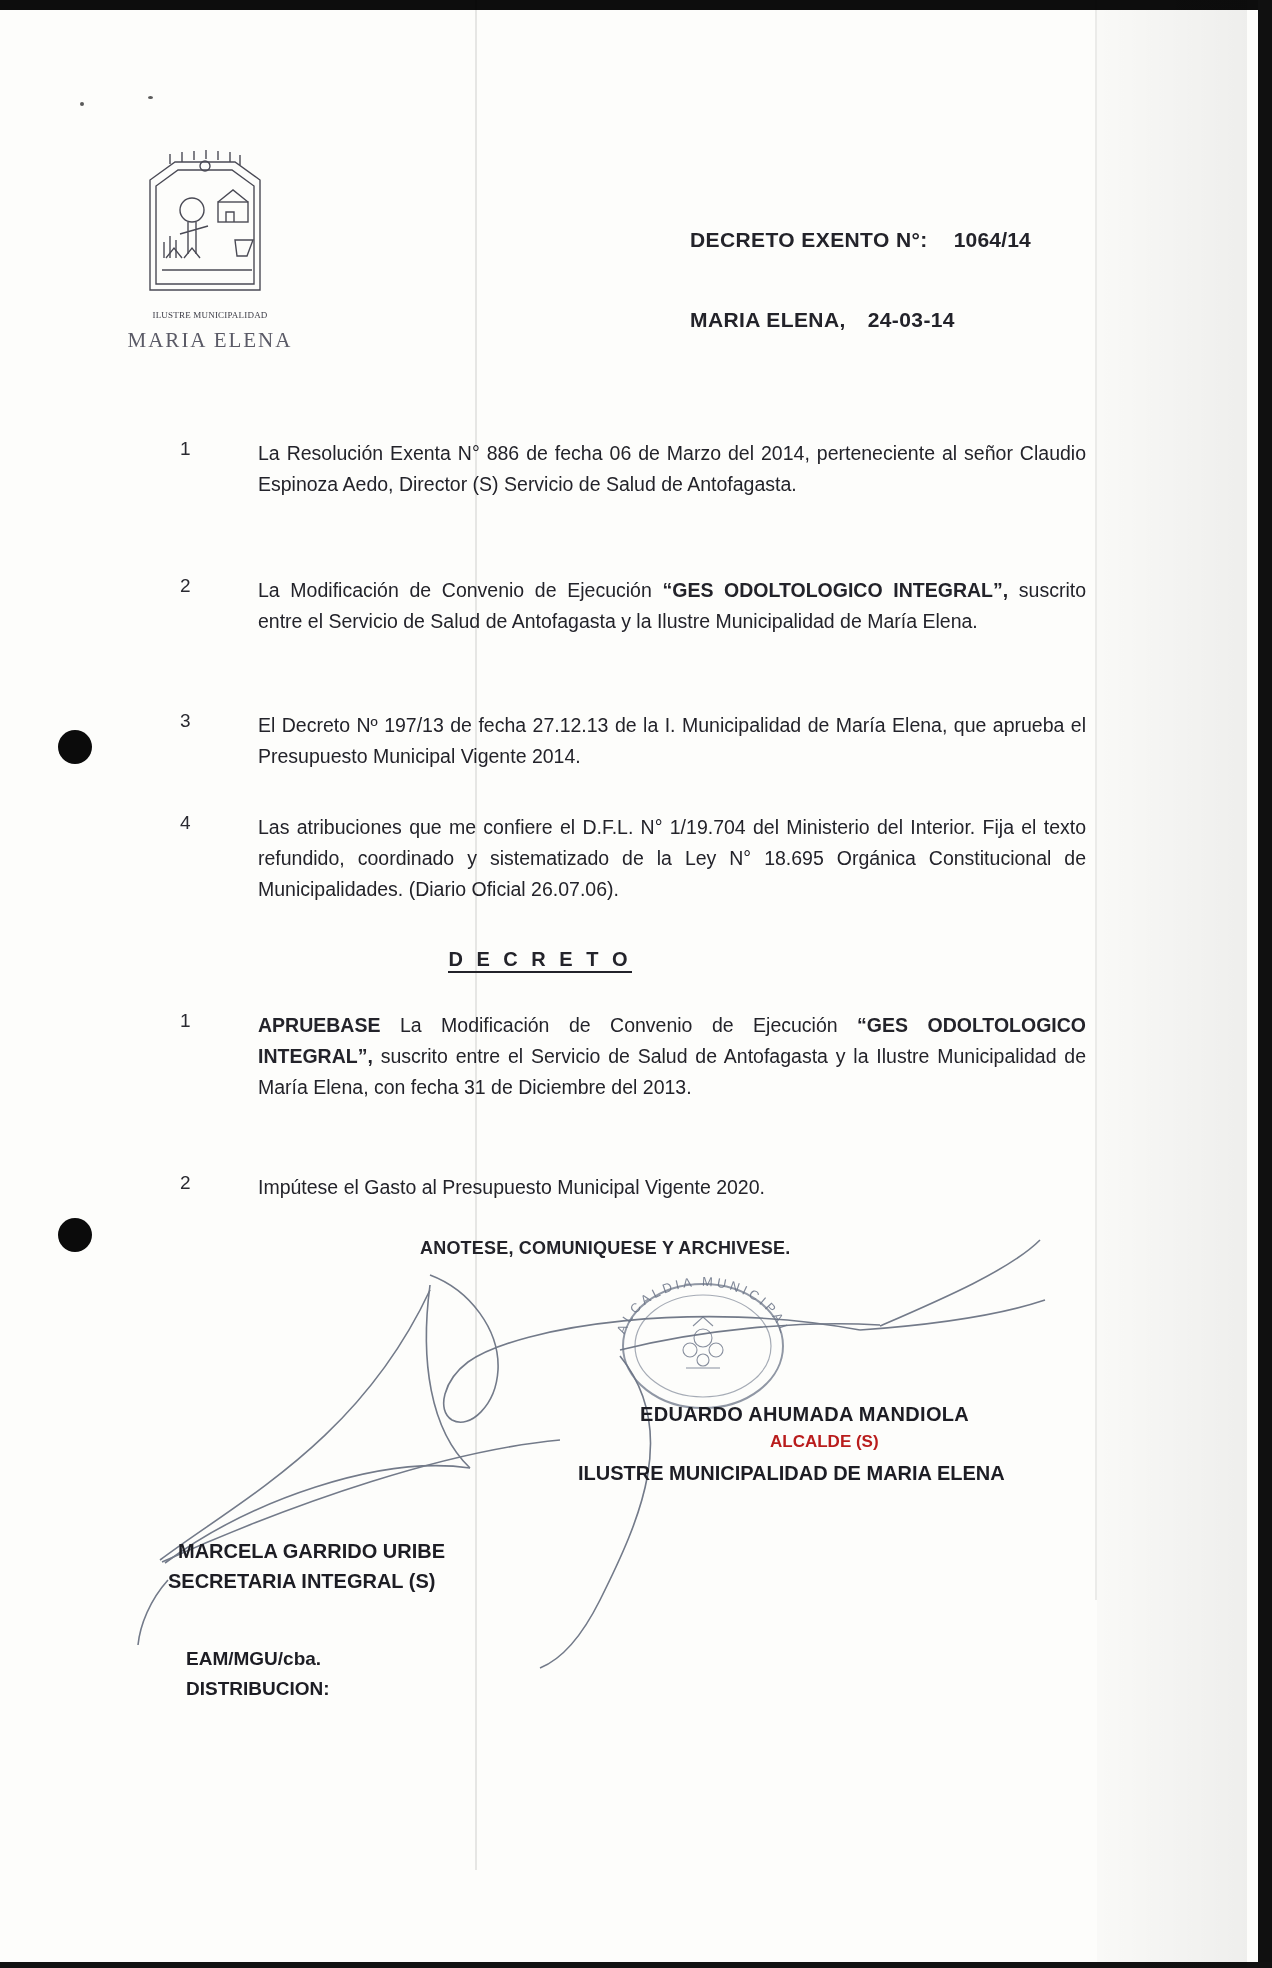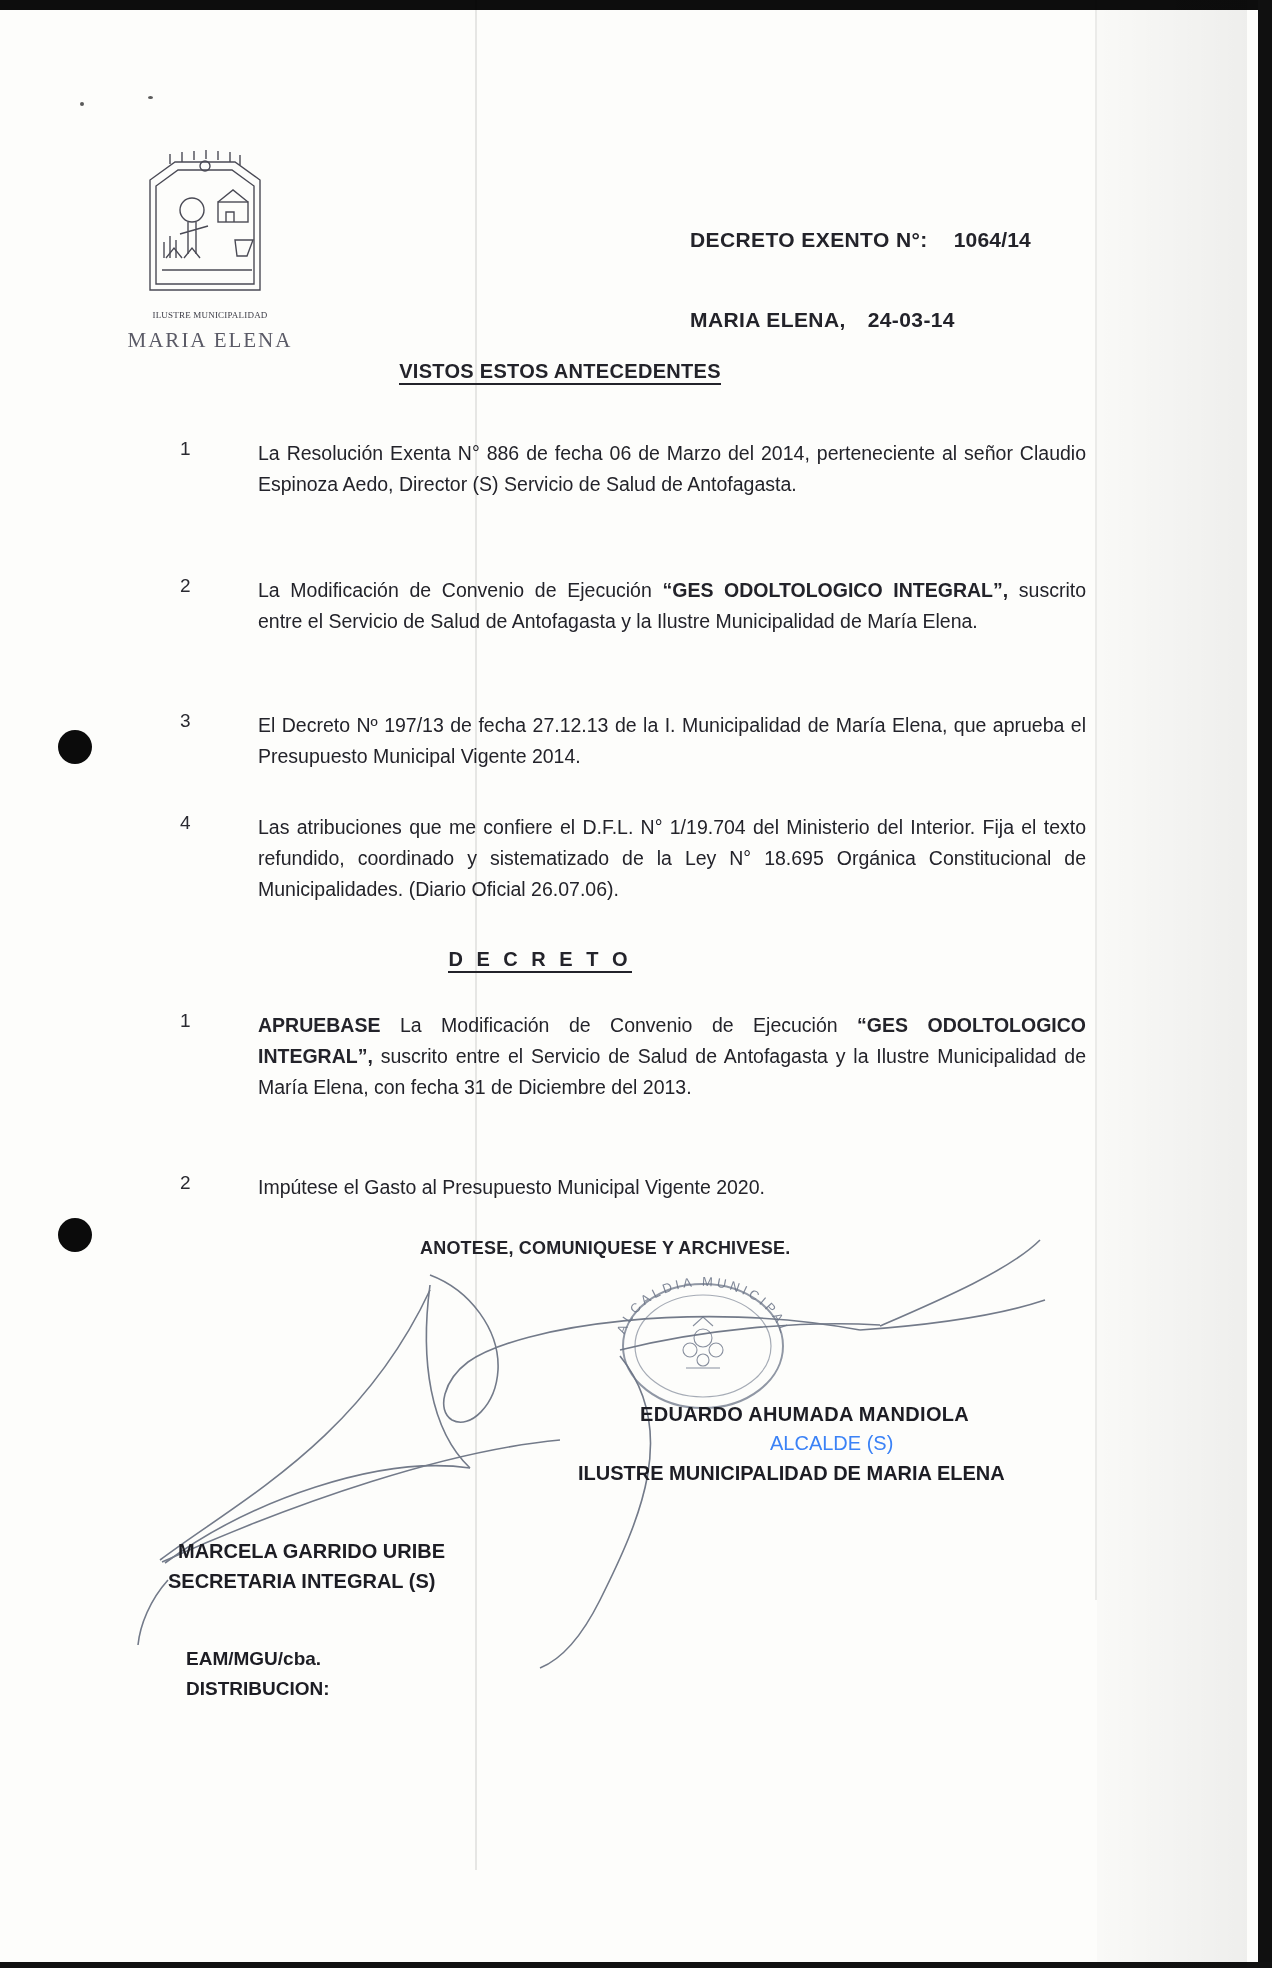--- a/index.html
+++ b/index.html
@@ -189,23 +189,23 @@
     left: 640px;
     font-size: 20px;
     font-weight: bold;
     letter-spacing: 0.3px;
     color: #1d1d24;
   }
   .sig-role {
     position: absolute;
     top: 1432px;
     left: 770px;
-    font-size: 20px;
-    font-weight: normal;
-    color: #3b82f6;
+    font-size: 17px;
+    font-weight: bold;
+    color: #b91c1c;
   }
   .sig-org {
     position: absolute;
     top: 1462px;
     left: 578px;
     font-size: 20px;
     font-weight: bold;
     color: #1d1d24;
   }
   .sig2-name {
@@ -306,23 +306,20 @@
   <div class="crest-caption1">ILUSTRE MUNICIPALIDAD</div>
   <div class="crest-caption2">MARIA ELENA</div>
 
   <div class="hdr">
     <span>DECRETO EXENTO N°:</span><span class="v">1064/14</span>
   </div>
   <div class="hdr-line2">
     <span>MARIA ELENA,</span><span class="v">24-03-14</span>
   </div>
 
-  <div class="title-vistos">
-    <span>VISTOS ESTOS ANTECEDENTES</span>
-  </div>
 
   <div class="clause" style="top:438px; left:180px; width:930px;">
     <div class="num">1</div>
     <div class="body">La Resolución Exenta N° 886  de fecha 06 de Marzo  del 2014, perteneciente al señor Claudio Espinoza Aedo, Director (S)   Servicio de Salud de Antofagasta.</div>
   </div>
 
   <div class="clause" style="top:575px; left:180px; width:930px;">
     <div class="num">2</div>
     <div class="body"><span>La Modificación    de Convenio de Ejecución    </span><span class="b">“GES ODOLTOLOGICO INTEGRAL”,</span><span> suscrito entre el Servicio de Salud de Antofagasta y la Ilustre Municipalidad de María Elena.</span></div>
   </div>

